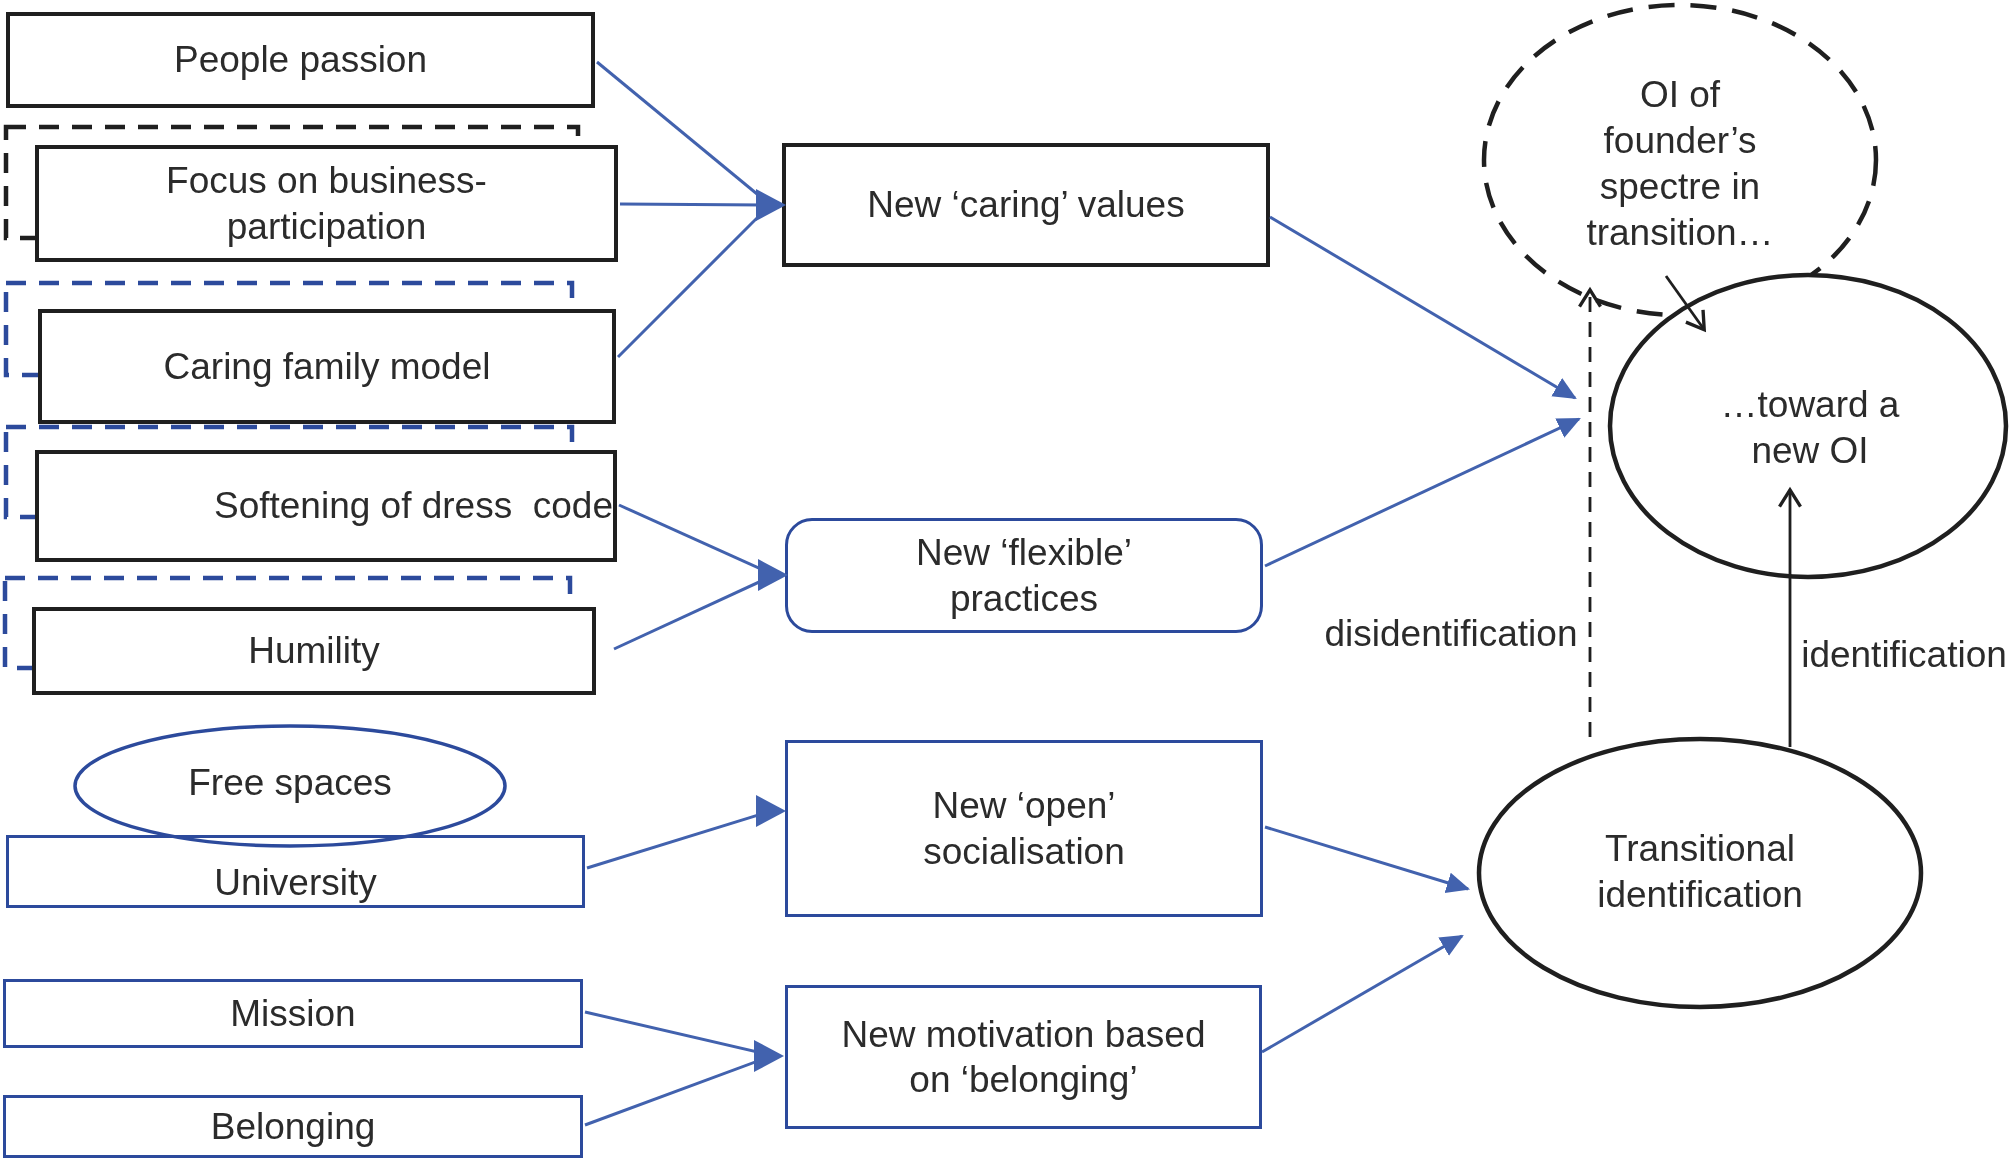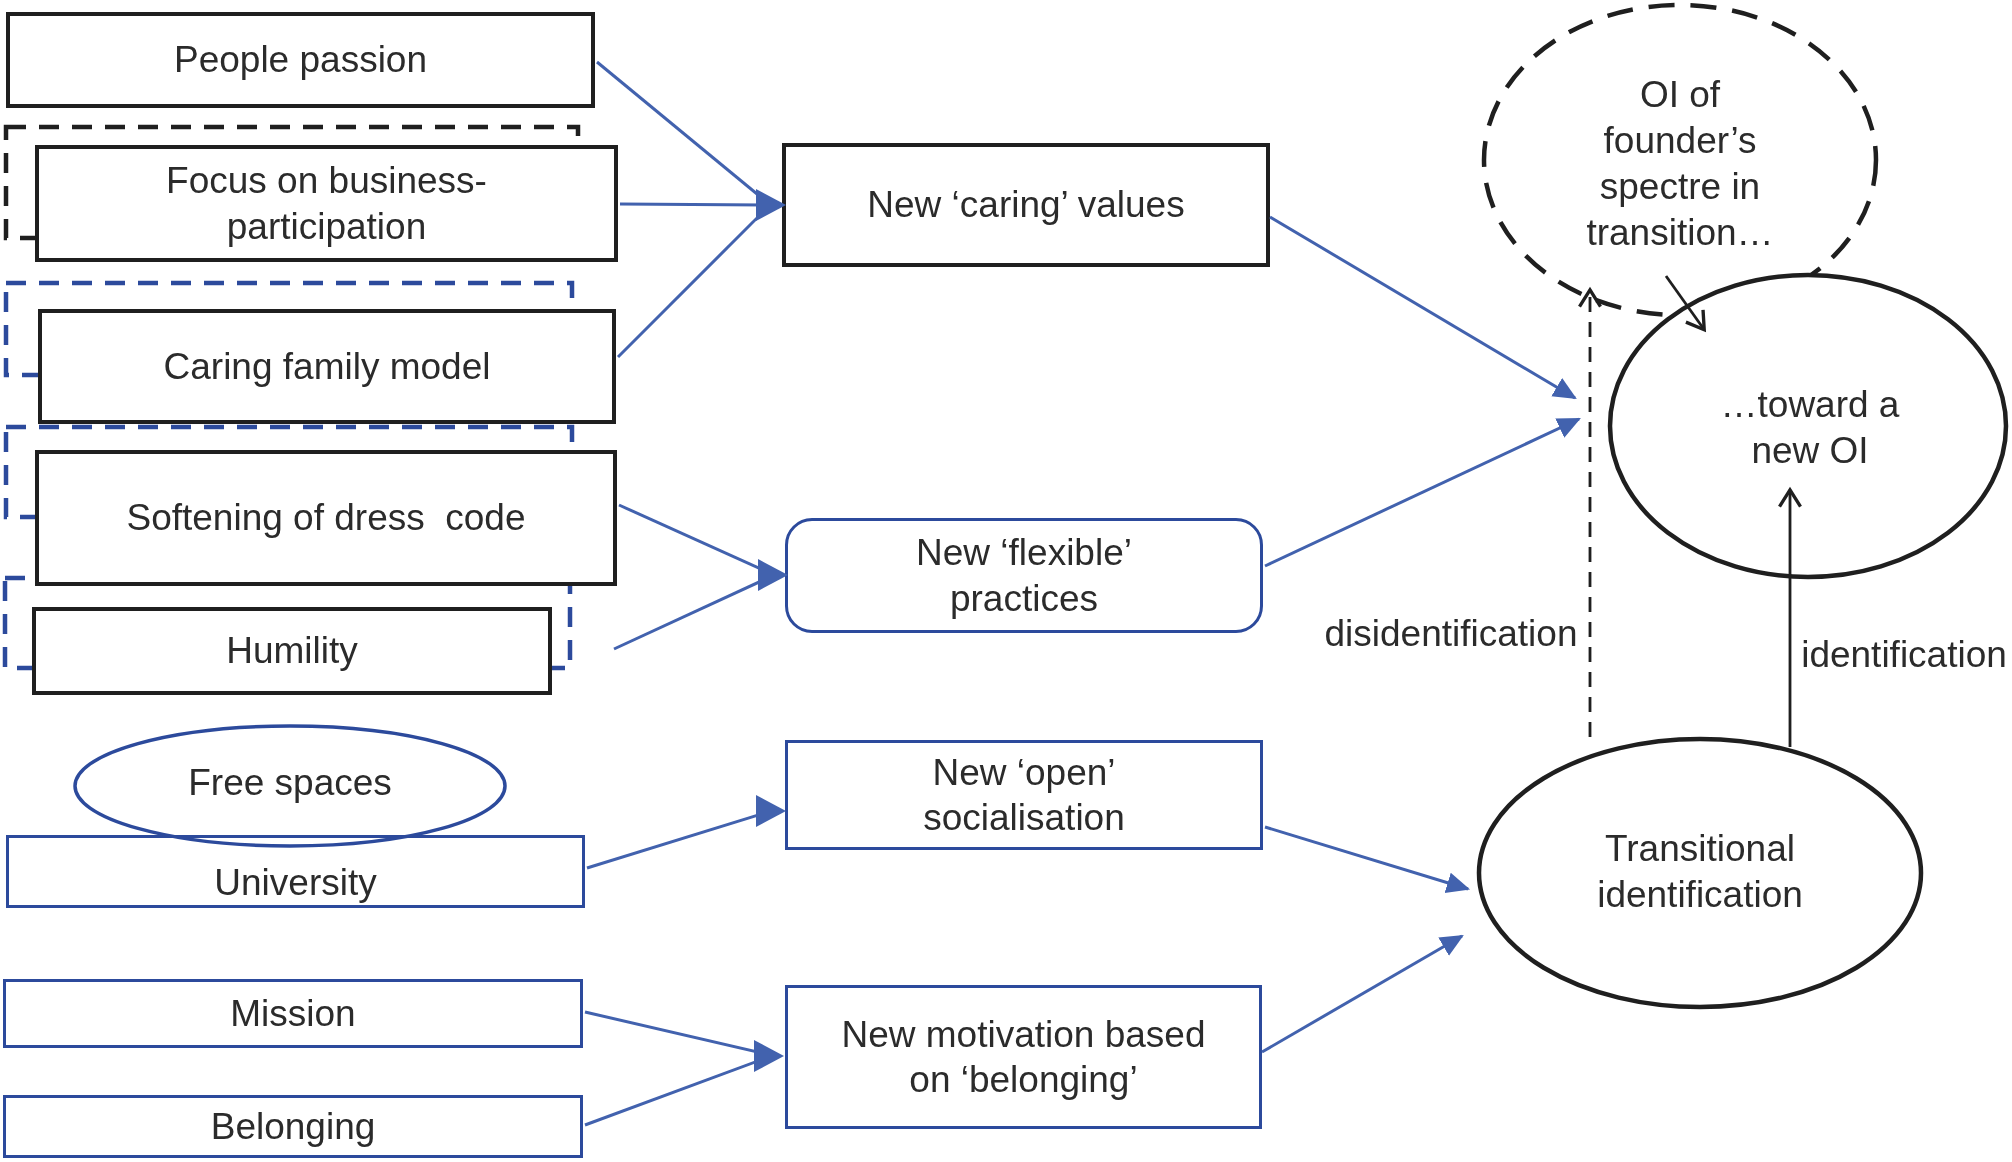--- a/index.html
+++ b/index.html
@@ -57,44 +57,44 @@
   <div class="box box-black" style="left:6px;top:12px;width:589px;height:96px;text-align:center;">
     <span class="lbl">People passion</span>
   </div>
   <div class="box box-black" style="left:35px;top:145px;width:583px;height:117px;">
     <span class="lbl">Focus on business-
 participation</span>
   </div>
   <div class="box box-black" style="left:38px;top:300px;width:578px;height:115px;margin-top:9px;">
     <span class="lbl">Caring family model</span>
   </div>
-  <div class="box box-black" style="left:35px;top:450px;width:582px;height:136px;">
+  <div class="box box-black" style="left:35px;top:450px;width:582px;height:112px;justify-content:flex-end;">
     <span class="lbl">Softening of dress  code</span>
   </div>
-  <div class="box box-black" style="left:32px;top:607px;width:520px;height:88px;">
+  <div class="box box-black" style="left:32px;top:607px;width:564px;height:88px;">
     <span class="lbl">Humility</span>
   </div>
   <div class="box box-blue" style="left:6px;top:835px;width:579px;height:73px;align-items:flex-end;">
     <span class="lbl">University</span>
   </div>
   <div class="box box-blue" style="left:3px;top:979px;width:580px;height:69px;">
     <span class="lbl">Mission</span>
   </div>
   <div class="box box-blue" style="left:3px;top:1095px;width:580px;height:63px;">
     <span class="lbl">Belonging</span>
   </div>
 
   <div class="box box-black" style="left:782px;top:143px;width:488px;height:124px;">
     <span class="lbl">New ‘caring’ values</span>
   </div>
   <div class="box box-blue" style="left:785px;top:518px;width:478px;height:115px;border-radius:27px;">
     <span class="lbl">New ‘flexible’
 practices</span>
   </div>
-  <div class="box box-blue" style="left:785px;top:740px;width:478px;height:110px;">
+  <div class="box box-blue" style="left:785px;top:740px;width:478px;height:177px;">
     <span class="lbl">New ‘open’
 socialisation</span>
   </div>
   <div class="box box-blue" style="left:785px;top:985px;width:477px;height:144px;">
     <span class="lbl">New motivation based
 on ‘belonging’</span>
   </div>
 
   <svg class="layer z3" width="2012" height="1162" viewBox="0 0 2012 1162">
     <defs>

